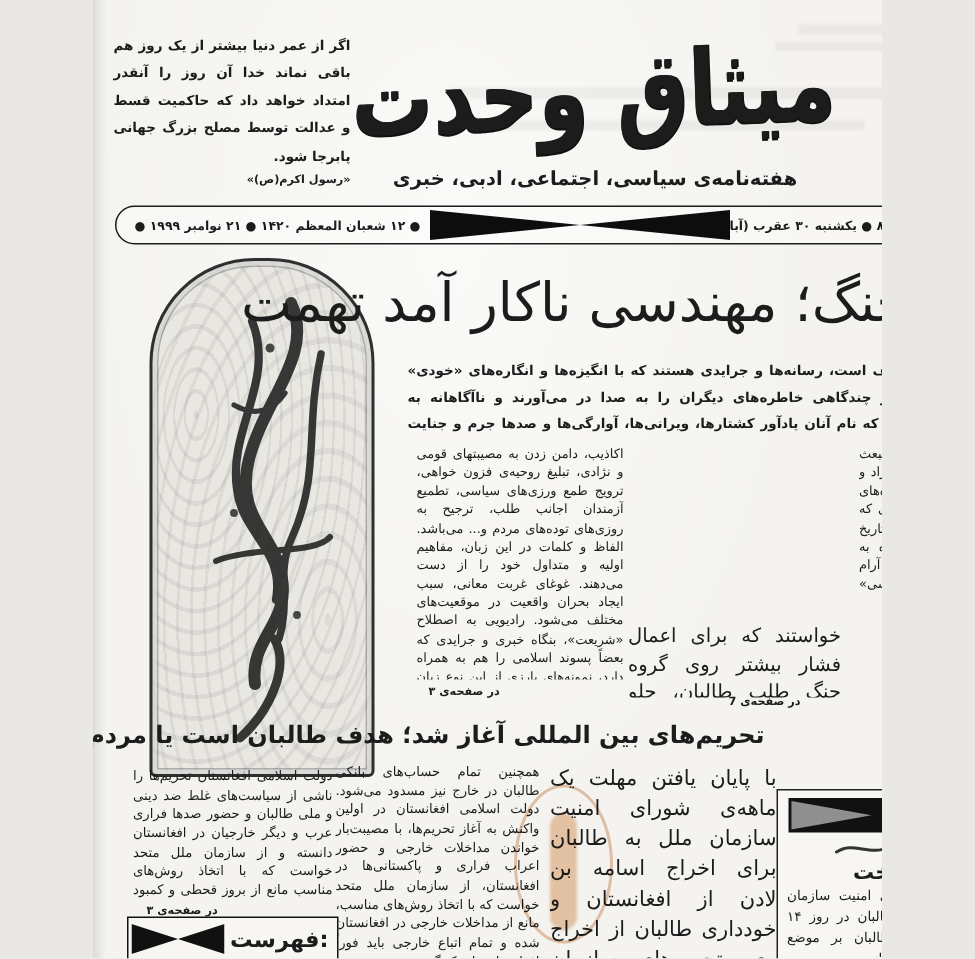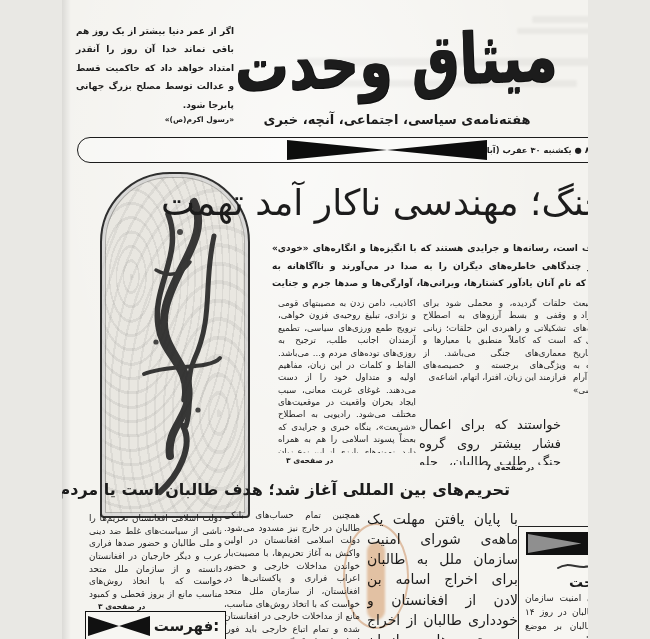--- a/index.html
+++ b/index.html
@@ -84,35 +84,36 @@
   <div class="abs ghost" style="left:455px;top:28px;width:175px;height:6px;"></div>
   <div class="abs ghost" style="left:238px;top:58px;width:290px;height:8px;"></div>
   <div class="abs ghost" style="left:250px;top:80px;width:265px;height:7px;"></div>
 
   <div class="abs quote-box">
     <div class="q">اگر از عمر دنیا بیشتر از یک روز هم باقی نماند خدا آن روز را آنقدر امتداد خواهد داد که حاکمیت قسط و عدالت توسط مصلح بزرگ جهانی پابرجا شود.</div>
     <div class="a">«رسول اکرم(ص)»</div>
   </div>
 
   <div class="abs m-title">میثاق وحدت</div>
-  <div class="abs m-sub">هفته‌نامه‌ی سیاسی، اجتماعی، آنچه، خبری</div>
+  <div class="abs m-sub">هفته‌نامه‌ی سیاسی، اجتماعی، ادبی، خبری</div>
 
   <svg class="abs" style="left:537px;top:27px;" width="100" height="104" viewBox="0 0 100 104">
     <circle cx="50" cy="52" r="46" fill="none" stroke="#2b2b2b" stroke-width="9" stroke-dasharray="3.2,2.1"></circle>
     <circle cx="50" cy="52" r="40" fill="#f6f5f1" stroke="#2b2b2b" stroke-width="1.5"></circle>
     <circle cx="50" cy="52" r="33" fill="none" stroke="#666" stroke-width="3" stroke-dasharray="1.5,3.2" opacity="0.65"></circle>
     <circle cx="50" cy="31" r="4" fill="#222"></circle>
     <rect x="47" y="35" width="6" height="38" rx="2" fill="#222"></rect>
     <path d="M26 49 q10 -9 19 -4 l0 26 q-12 2 -19 -7 z" fill="#4a4a4a" opacity="0.85"></path>
     <path d="M74 49 q-10 -9 -19 -4 l0 26 q12 2 19 -7 z" fill="#4a4a4a" opacity="0.85"></path>
     <path d="M31 78 l19 -6 19 6 -19 6 z" fill="#1f1f1f"></path>
   </svg>
 
   <div class="abs datebar">
     <span>● سال اول، ● شماره ۸ ● یکشنبه ۳۰ عقرب (آبان) ۱۳۷۸</span>
+    <span>● ۱۲ شعبان المعظم ۱۴۲۰ ● ۲۱ نوامبر ۱۹۹۹ ●</span>
   </div>
   <svg class="abs bowtie" viewBox="0 0 200 22">
     <polygon points="0,1 100,11 0,21" fill="#0d0d0d"></polygon>
     <polygon points="200,1 100,11 200,21" fill="#0d0d0d"></polygon>
   </svg>
 
   <div class="abs callig">
     <svg width="150" height="346" viewBox="0 0 150 346">
       <g fill="none" stroke="#1f1f1f" stroke-linecap="round" opacity="0.88">
         <path d="M96 28 C 112 62, 78 92, 68 132 C 58 172, 86 182, 90 212 C 95 242, 68 252, 72 282" stroke-width="8"></path>
@@ -126,21 +127,20 @@
         <circle cx="82" cy="58" r="3"></circle>
         <circle cx="58" cy="168" r="2.6"></circle>
         <circle cx="100" cy="236" r="2.6"></circle>
       </g>
     </svg>
   </div>
 
   <div class="abs h1">ادبیّات جنگ؛ مهندسی ناکار آمد تهمت</div>
   <div class="abs lede">◆ آنچه مایه‌ی تعجب و تأسف است، رسانه‌ها و جرایدی هستند که با انگیزه‌ها و انگاره‌های «خودی» بوجود آمده‌اند، ولی هر از چندگاهی خاطره‌های دیگران را به صدا در می‌آورند و ناآگاهانه به «مشهور» کسانی می‌خندند که نام آنان یادآور کشتارها، ویرانی‌ها، آوارگی‌ها و صدها جرم و جنایت دیگر در سطح بین المللی می‌باشد.</div>
   <div class="abs bodycol c1">زبان و قلم همواره منعکس و منبعث کننده‌ی انباشتها و علایق ذهنی افراد و بازتاباننده‌ی شرایط و پیش انگاره‌های وضع حاکم در اجتماع است. زبانی که طی بیست سال اخیر از تاریخ افغانستان رشد نموده و امروزه به «کمال» رسیده است و آرام آرام می‌رود تا تبدیل به «ادبیات سیاسی» برخی از</div>
-  <div class="abs bodycol c2">حلقات گردیده، و محملی شود برای وقفی و بسط آرزوهای به اصطلاح تشکیلاتی و راهبردی این حلقات؛ زبانی است که کاملاً منطبق با معیارها و معماری‌های جنگی می‌باشد. از ویژگی‌های برجسته و خصیصه‌های فرازمند این زبان، افترا، اتهام، اشاعه‌ی</div>
   <div class="abs bodycol c3">اکاذیب، دامن زدن به مصیبتهای قومی و نژادی، تبلیغ روحیه‌ی فزون خواهی، ترویج طمع ورزی‌های سیاسی، تطمیع آزمندان اجانب طلب، ترجیح به روزی‌های توده‌های مردم و... می‌باشد. الفاظ و کلمات در این زبان، مفاهیم اولیه و متداول خود را از دست می‌دهند. غوغای غربت معانی، سبب ایجاد بحران واقعیت در موقعیت‌های مختلف می‌شود. رادیویی به اصطلاح «شریعت»، بنگاه خبری و جرایدی که بعضاً پسوند اسلامی را هم به همراه دارد، نمونه‌های بارزی از این نوع زبان (گفتاری و نوشتاری) می‌باشد.</div>
   <div class="abs pref" style="left:224px;top:456px;">در صفحه‌ی ۳</div>
 
   <div class="abs bodycol sc-l">خواستند که برای اعمال فشار بیشتر روی گروه جنگ طلب طالبان، جلو فعالیت‌های سیاسی این گروه در خارج از افغانستان را بگیرند.</div>
   <div class="abs pref" style="left:424px;top:463px;">در صفحه‌ی 7</div>
 
   <div class="abs h2">تحریم‌های بین المللی آغاز شد؛ هدف طالبان است یا مردم افغانستان؟</div>
   <div class="abs bodycol a2r">با پایان یافتن مهلت یک ماهه‌ی شورای امنیت سازمان ملل به طالبان برای اخراج اسامه بن لادن از افغانستان و خودداری طالبان از اخراج وی، تحریم‌های سازمان ملل بر ضد طالبان از روز ۲۴ عقرب آغاز شد. بر اساس مفاد قطع نامه‌ی ۱۲۶۷ کشورهای عضو سازمان ملل از این پس اجازه ندارند که به طیاره‌های طالبان و طیاره‌هایی که برای این گروه کار می‌کنند اجازه‌ی فرود به کشورهای شان بدهند و</div>
   <div class="abs bodycol a2m">همچنین تمام حساب‌های بانکی طالبان در خارج نیز مسدود می‌شود. دولت اسلامی افغانستان در اولین واکنش به آغاز تحریم‌ها، با مصیبت‌بار خواندن مداخلات خارجی و حضور اعراب فراری و پاکستانی‌ها در افغانستان، از سازمان ملل متحد خواست که با اتخاذ روش‌های مناسب، مانع از مداخلات خارجی در افغانستان شده و تمام اتباع خارجی باید فوراً افغانستان را ترک گویند.</div>
   <div class="abs bodycol a2l">دولت اسلامی افغانستان تحریم‌ها را ناشی از سیاست‌های غلط ضد دینی و ملی طالبان و حضور صدها فراری عرب و دیگر خارجیان در افغانستان دانسته و از سازمان ملل متحد خواست که با اتخاذ روش‌های مناسب مانع از بروز قحطی و کمبود دارو در میان مردم عادی شوند.</div>

